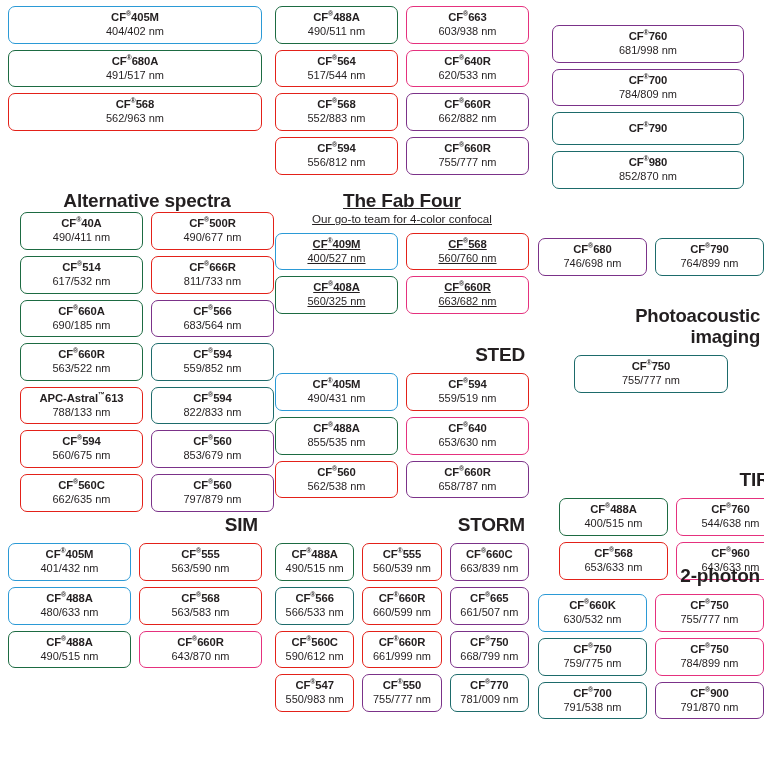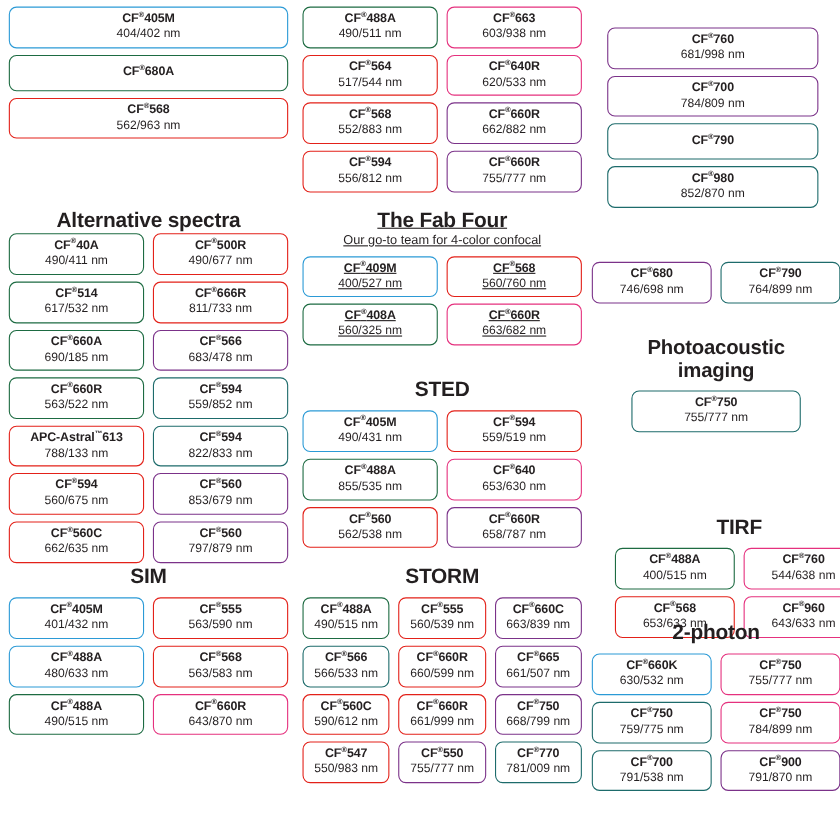--- a/index.html
+++ b/index.html
@@ -36,21 +36,21 @@
   }
   .sec-head.two-line { font-size: 18.5px; }
   .sec-sub {
     text-align: center;
     font-size: 11.6px;
     color: #231f20;
     line-height: 1.15;
     margin: 0 0 7px 0;
     padding: 0 2px;
   }
-  .sec-head.nosub { margin-bottom: 8px; }
+  .sec-head.nosub { margin-bottom: 8px; text-align: right; }
 
   
   .grid {
     display: flex;
     flex-wrap: wrap;
     gap: 6px 8px;
     align-content: flex-start;
   }
   .grid.cols-2 > .card { width: calc((100% - 8px) / 2); }
   .grid.cols-3 > .card { width: calc((100% - 16px) / 3); }
@@ -114,30 +114,31 @@
 
   <div class="blk" style="left:8px; top:6px; width:254px;">
     <div class="section">
       <div class="grid cols-1">
           <div class="card c-blue">
             <div class="name">CF<span class="reg">®</span>405M</div>
             <div class="spec">404/402 nm</div>
           </div>
           <div class="card c-green">
             <div class="name">CF<span class="reg">®</span>680A</div>
+            <div class="spec">491/517 nm</div>
           </div>
           <div class="card c-red">
             <div class="name">CF<span class="reg">®</span>568</div>
             <div class="spec">562/963 nm</div>
           </div>
         </div>
     </div>
   </div>
 
-  <div class="blk" style="left:8px; top:190px; width:254px;">
+  <div class="blk" style="left:20px; top:190px; width:254px;">
     <div class="sec-head">Alternative spectra</div>
     <div class="grid cols-2">
         <div class="card c-green">
           <div class="name">CF<span class="reg">®</span>40A</div>
           <div class="spec">490/411 nm</div>
         </div>
         <div class="card c-red">
           <div class="name">CF<span class="reg">®</span>500R</div>
           <div class="spec">490/677 nm</div>
         </div>
@@ -148,21 +149,21 @@
         <div class="card c-red">
           <div class="name">CF<span class="reg">®</span>666R</div>
           <div class="spec">811/733 nm</div>
         </div>
         <div class="card c-green">
           <div class="name">CF<span class="reg">®</span>660A</div>
           <div class="spec">690/185 nm</div>
         </div>
         <div class="card c-purple">
           <div class="name">CF<span class="reg">®</span>566</div>
-          <div class="spec">683/478 nm</div>
+          <div class="spec">683/564 nm</div>
         </div>
         <div class="card c-green">
           <div class="name">CF<span class="reg">®</span>660R</div>
           <div class="spec">563/522 nm</div>
         </div>
         <div class="card c-teal">
           <div class="name">CF<span class="reg">®</span>594</div>
           <div class="spec">559/852 nm</div>
         </div>
         <div class="card c-red">

